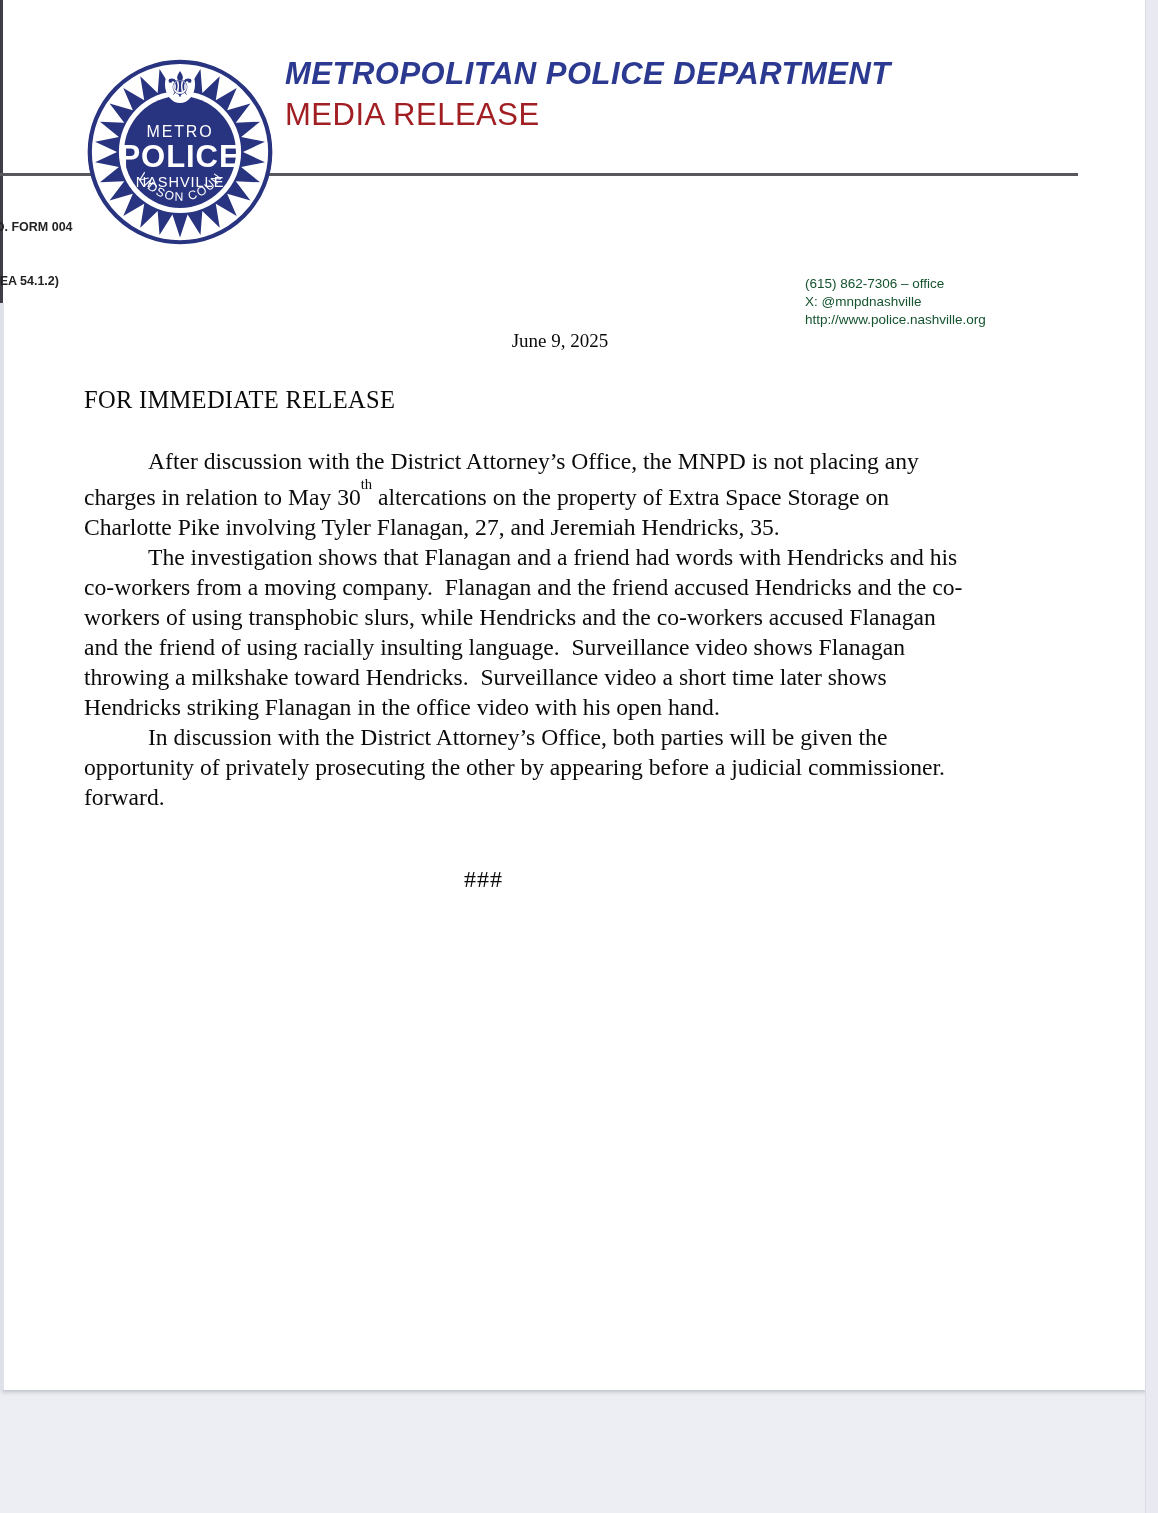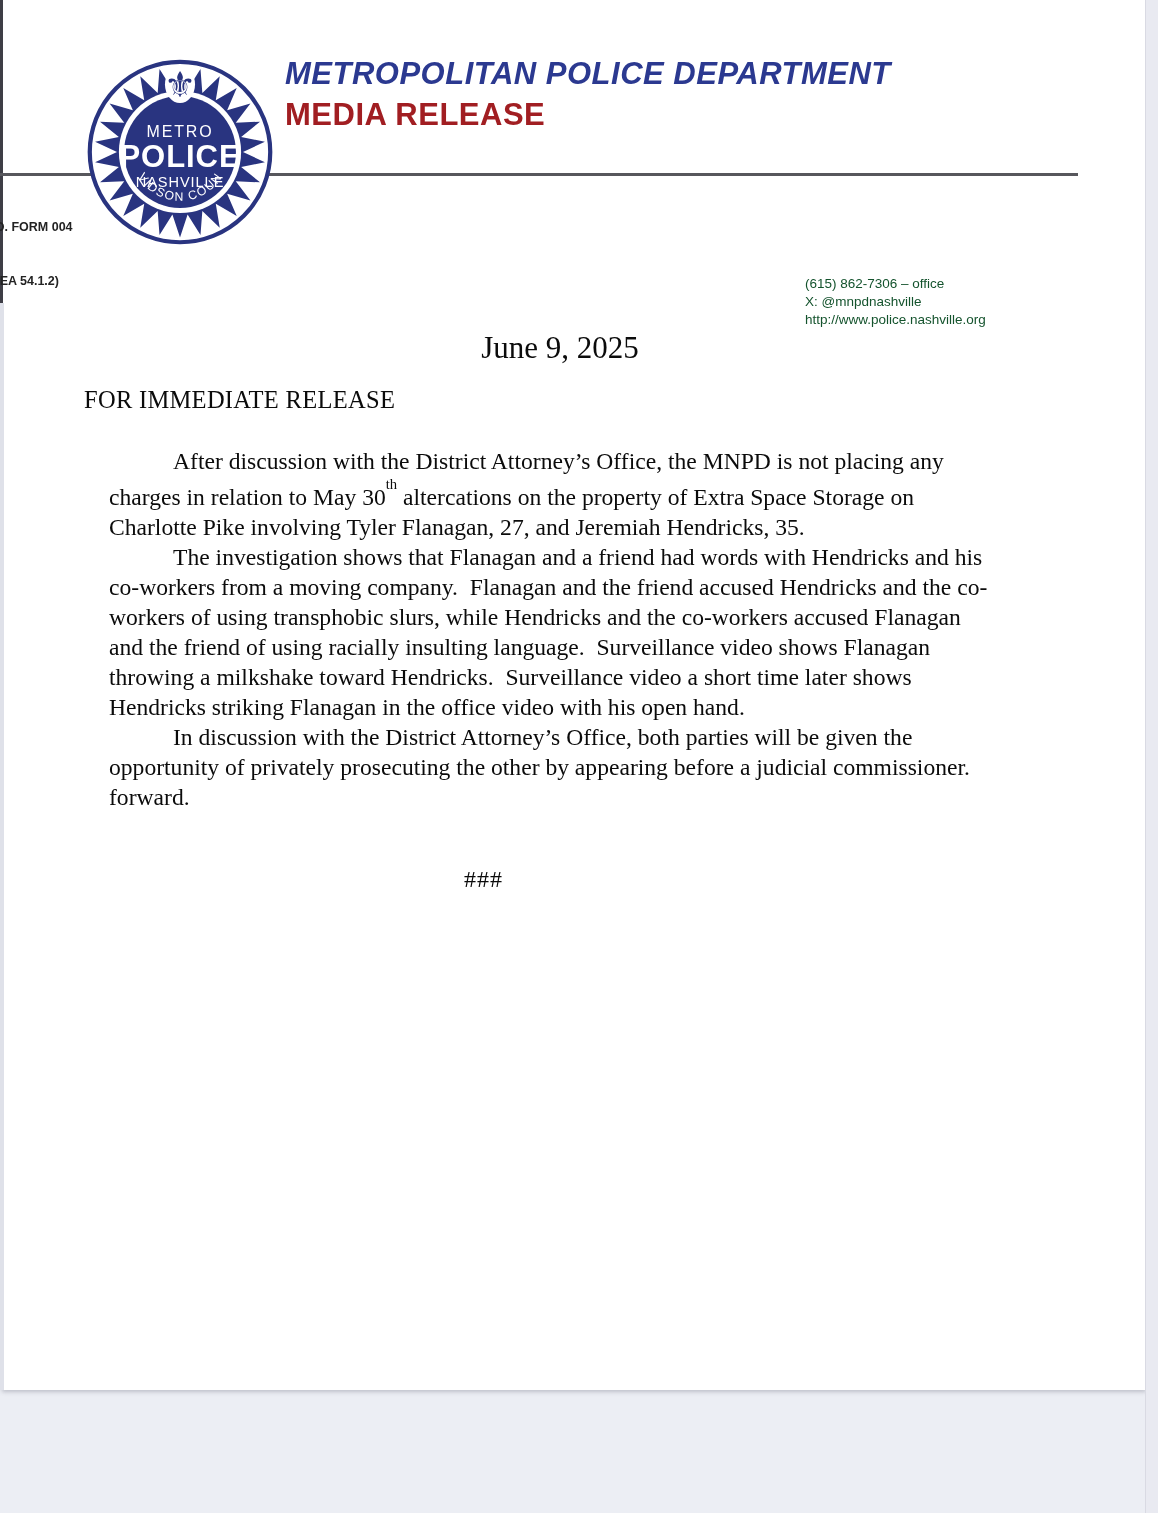--- a/index.html
+++ b/index.html
@@ -22,38 +22,38 @@
 
   .badge{position:absolute;left:86px;top:58px;width:188px;height:188px;}
   .badge svg{display:block;}
   .b-navy{fill:var(--badge-navy);}
   .b-white{fill:#ffffff;}
   .b-ring{fill:#ffffff;stroke:var(--badge-navy);stroke-width:4.5;}
   .b-text{fill:#ffffff;font-family:"Liberation Sans",sans-serif;text-anchor:middle;}
 
   .header-block{position:absolute;left:285px;top:53px;line-height:41px;}
   .header-title{font-size:31px;font-weight:bold;letter-spacing:.5px;color:var(--navy);white-space:nowrap;font-style:italic;}
-  .header-sub{font-size:31px;font-weight:bold;letter-spacing:.5px;color:var(--red);white-space:nowrap;}
+  .header-sub{font-size:31px;font-weight:normal;letter-spacing:.5px;color:var(--red);white-space:nowrap;}
 
   .form-note{position:absolute;left:-8px;top:182px;font-size:12.5px;font-weight:bold;
              color:#232323;line-height:18px;white-space:pre;}
 
   .contact-left{position:absolute;left:84px;top:276px;font-size:13.5px;line-height:18.5px;color:#161616;}
   .contact-left .u{text-decoration:underline;}
   .contact-right{position:absolute;left:805px;top:275px;font-size:13.5px;line-height:18px;color:#14532d;}
 
   .date{position:absolute;left:405px;top:330px;width:310px;text-align:center;
-        font-family:"Liberation Serif",serif;font-size:31px;color:var(--ink);}
+        font-family:"Liberation Serif",serif;font-size:19px;color:var(--ink);}
 
   .release-line{position:absolute;left:84px;top:386px;font-family:"Liberation Serif",serif;
                 font-size:24.5px;color:var(--ink);letter-spacing:.3px;}
 
   .body-text{position:absolute;left:84px;top:446px;width:1000px;font-family:"Liberation Serif",serif;
              font-size:23.6px;line-height:30px;color:var(--ink);}
-  .body-text .line{white-space:pre;margin-left:25px;}
+  .body-text .line{white-space:pre;}
   .body-text .indent{padding-left:64px;}
   .body-text sup{font-size:.62em;position:relative;top:-.45em;}
 
   .end-mark{position:absolute;left:464px;top:866px;font-family:"Liberation Serif",serif;
             font-size:24px;color:var(--ink);letter-spacing:1px;}
 </style>
 </head>
 <body>
 
 <div class="canvas">

